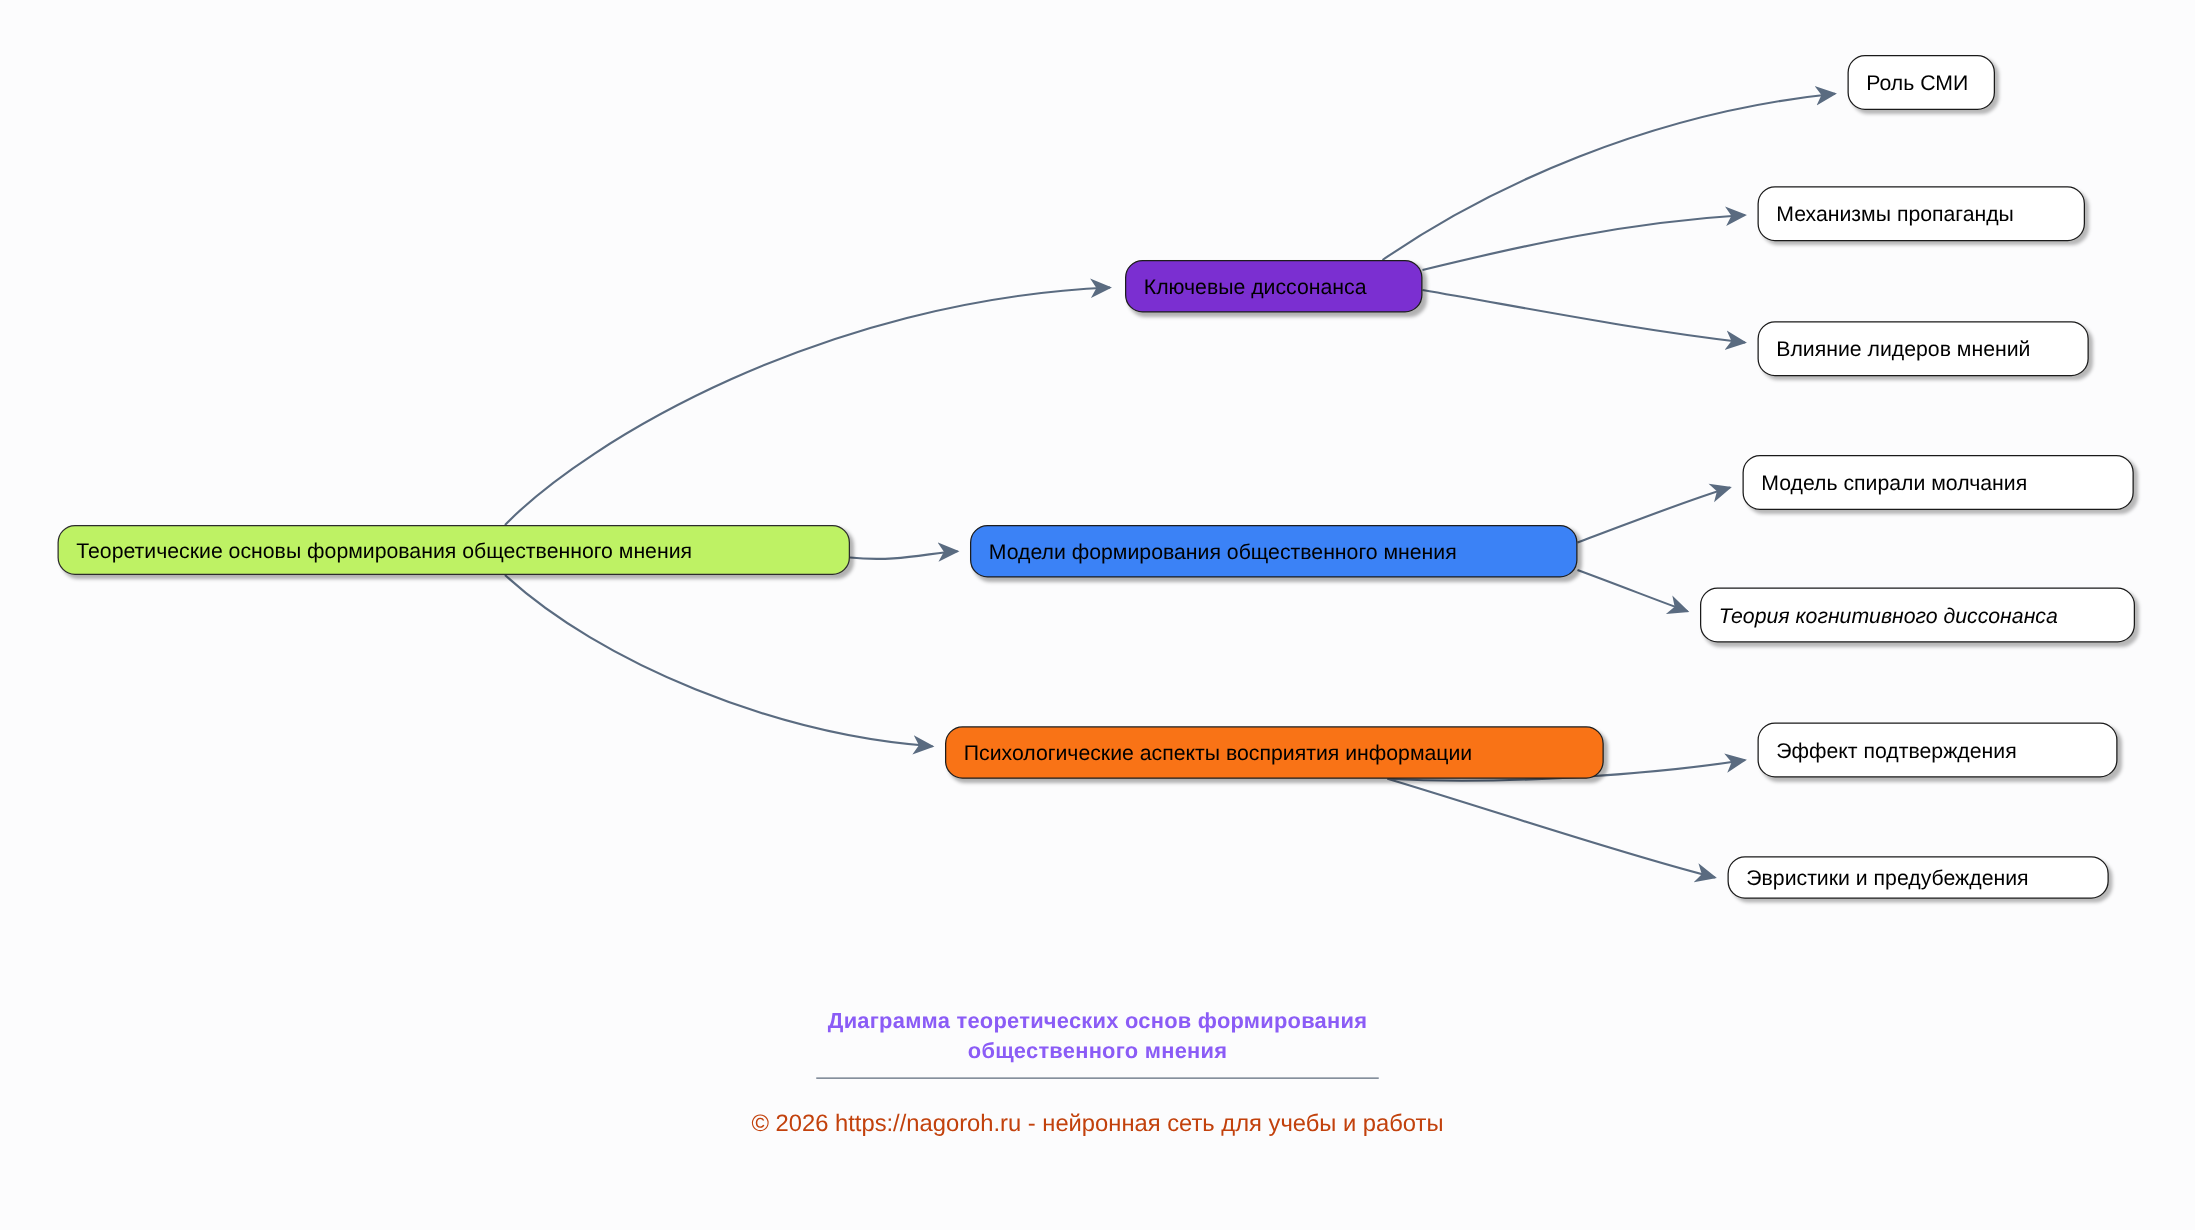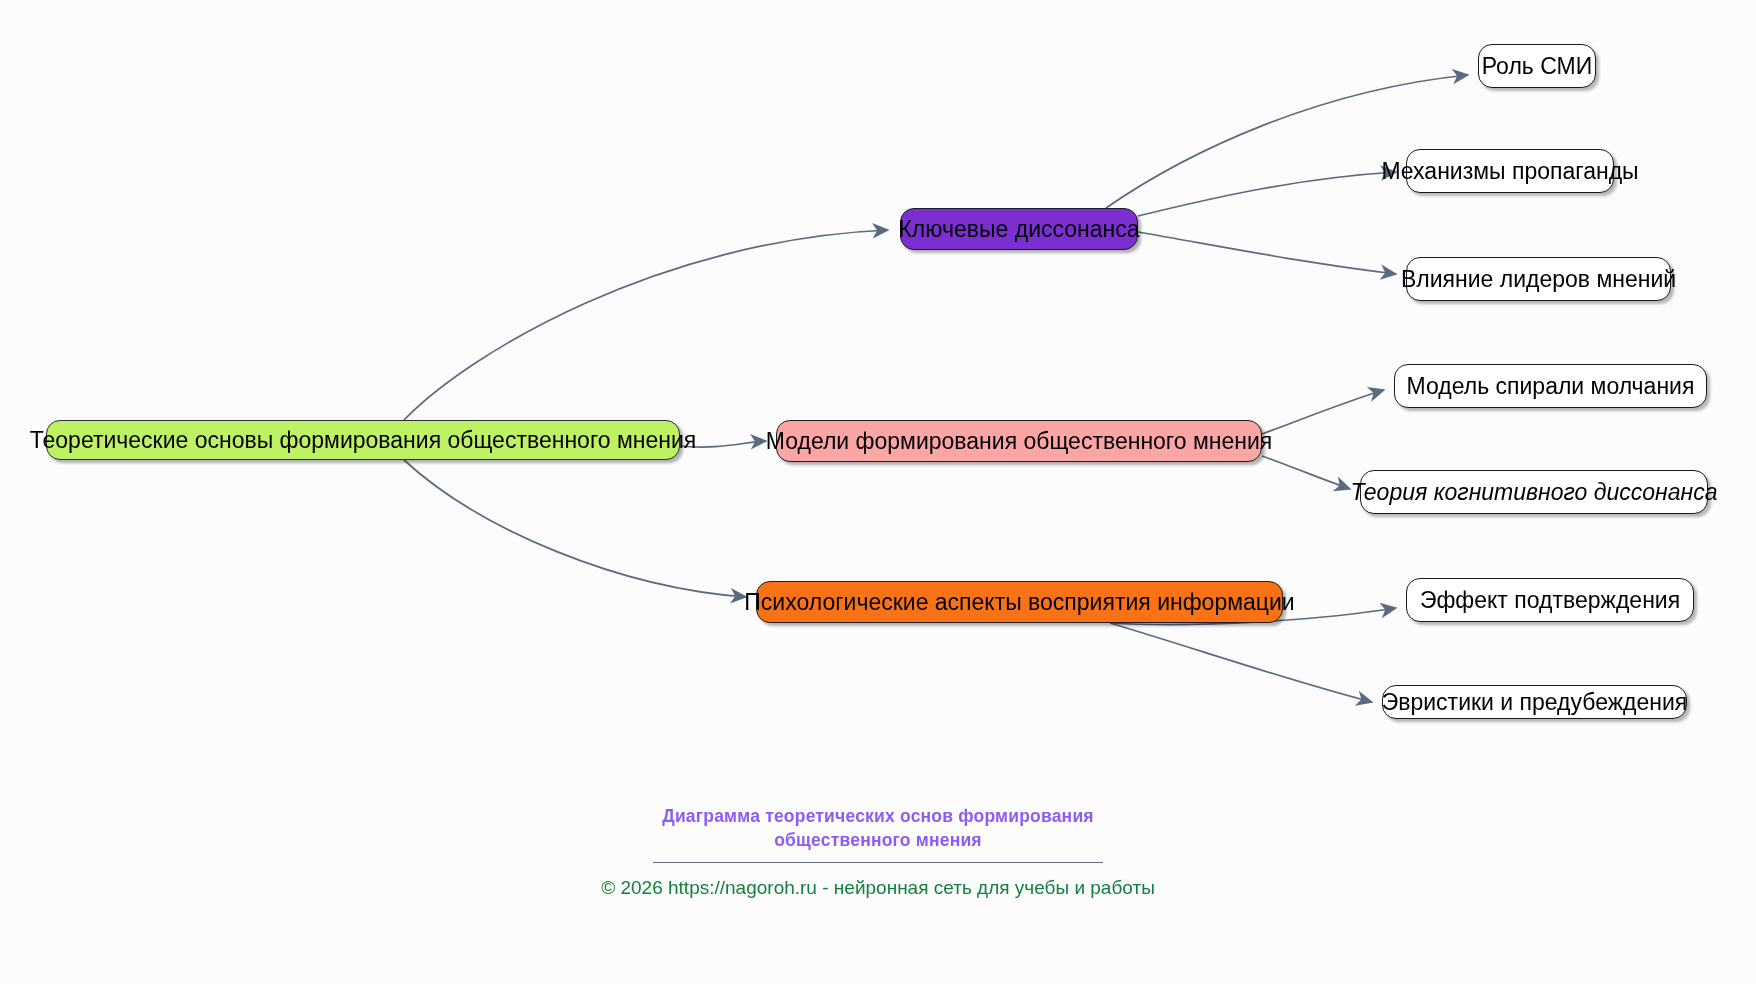--- a/index.html
+++ b/index.html
@@ -23,25 +23,24 @@
     top: 0;
     width: 1756px;
     height: 984px;
     pointer-events: none;
   }
   .node {
     position: absolute;
     box-sizing: border-box;
     display: flex;
     align-items: center;
-    justify-content: center;
     border-radius: 14px;
     border: 1.6px solid #1b1b1b;
     color: #000000;
-    font-size: 23px;
+    font-size: 17px;
     line-height: 1;
     white-space: nowrap;
     padding: 16px 14px;
     box-shadow: 3px 3px 3px rgba(0,0,0,0.30);
   }
   .node.root {
     background: #6ba32a;
     border-color: #2c2c2c;
   }
   .node.branch {
@@ -67,22 +66,22 @@
     line-height: 1.35;
     letter-spacing: 0.2px;
   }
   #footer-rule {
     margin: 10px auto 0 auto;
     width: 450px;
     height: 1px;
     background: #5d6b7c;
   }
   #footer-copy {
-    margin-top: 14px;
-    color: #15803d;
+    margin-top: 26px;
+    color: #c2410c;
     font-size: 19px;
   }
 </style>
 </head>
 <body>
 
 <div id="canvas">
 
   <svg id="edges" viewBox="0 0 1756 984" xmlns="http://www.w3.org/2000/svg">
     <defs>
@@ -104,30 +103,30 @@
       </g>
   </svg>
 
   <div id="nodes-layer">
       <div class="node root" style="left: 46px; top: 420px; width: 634px; height: 40px; background: #bef264;">
         <span>Теоретические основы формирования общественного мнения</span>
       </div>
       <div class="node branch" style="left: 900px; top: 208px; width: 238px; height: 42px; background: rgb(123, 47, 209);">
         <span>Ключевые диссонанса</span>
       </div>
-      <div class="node branch" style="left: 776px; top: 420px; width: 486px; height: 42px; background: #fca5a5;">
+      <div class="node branch" style="left: 776px; top: 420px; width: 486px; height: 42px; background: #3b82f6;">
         <span>Модели формирования общественного мнения</span>
       </div>
       <div class="node branch" style="left: 756px; top: 581px; width: 527px; height: 42px; background: #f97316;">
         <span>Психологические аспекты восприятия информации</span>
       </div>
       <div class="node leaf" style="left: 1478px; top: 44px; width: 118px; height: 44px; background: rgb(255, 255, 255);">
         <span>Роль СМИ</span>
       </div>
-      <div class="node leaf" style="left: 1406px; top: 149px; width: 208px; height: 44px; background: rgb(255, 255, 255);">
+      <div class="node leaf" style="left: 1406px; top: 149px; width: 262px; height: 44px; background: rgb(255, 255, 255);">
         <span>Механизмы пропаганды</span>
       </div>
       <div class="node leaf" style="left: 1406px; top: 257px; width: 265px; height: 44px; background: rgb(255, 255, 255);">
         <span>Влияние лидеров мнений</span>
       </div>
       <div class="node leaf" style="left: 1394px; top: 364px; width: 313px; height: 44px; background: rgb(255, 255, 255);">
         <span>Модель спирали молчания</span>
       </div>
       <div class="node leaf" style="left: 1360px; top: 470px; width: 348px; height: 44px; background: rgb(255, 255, 255); font-style: italic;">
         <span>Теория когнитивного диссонанса</span>

